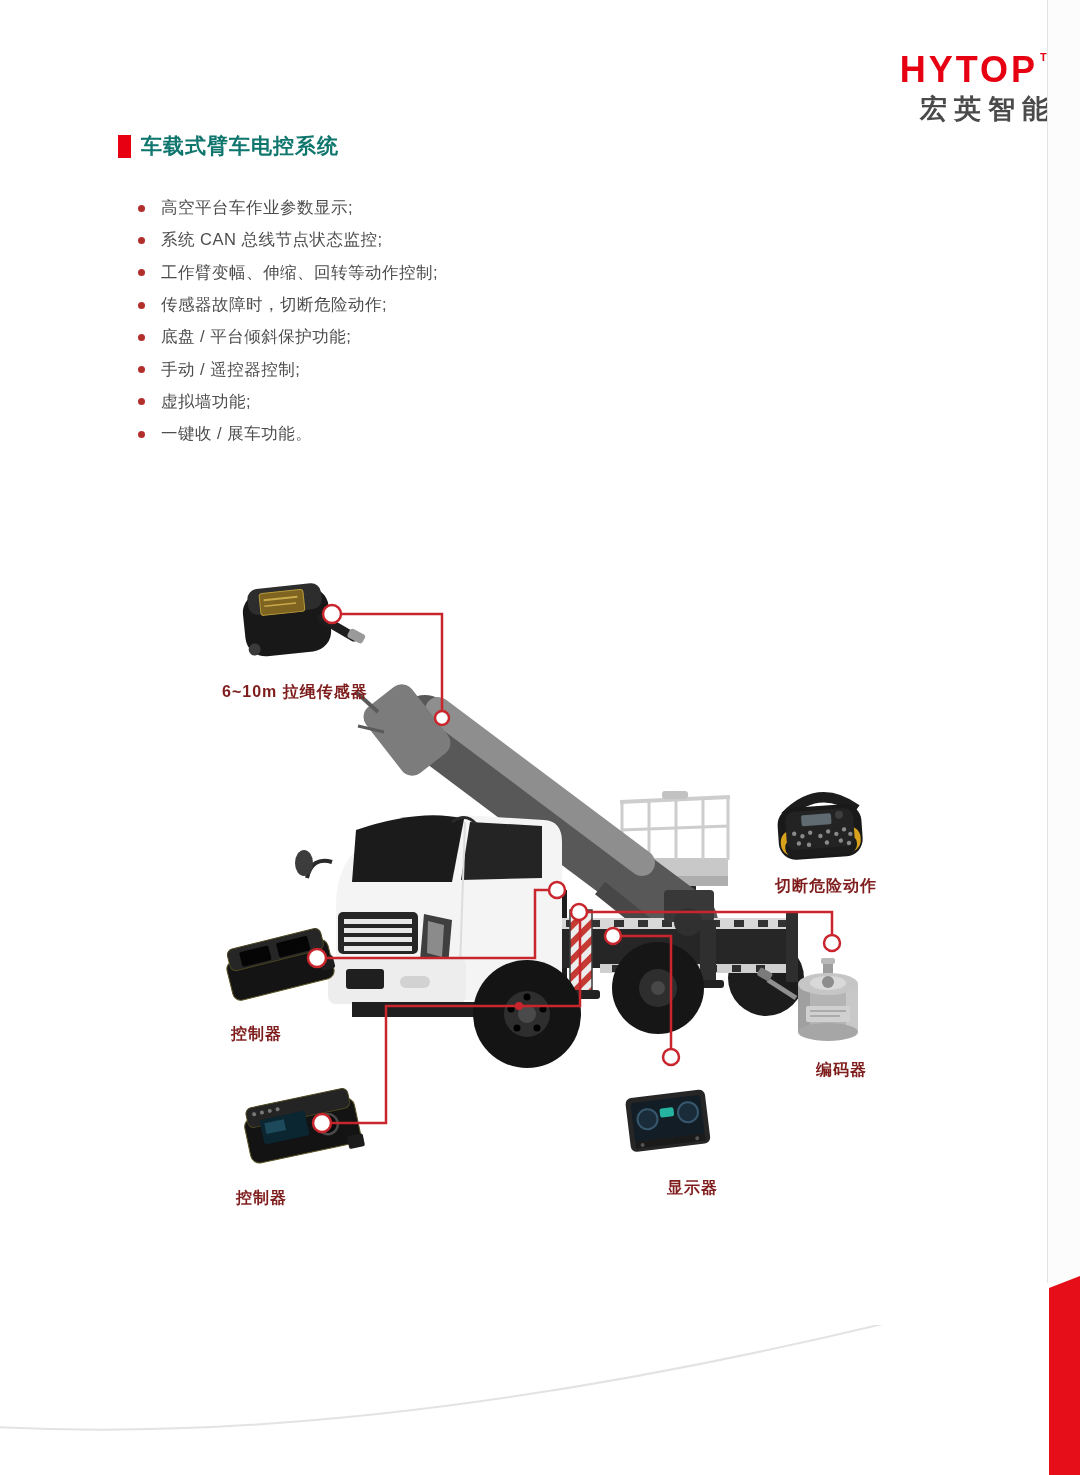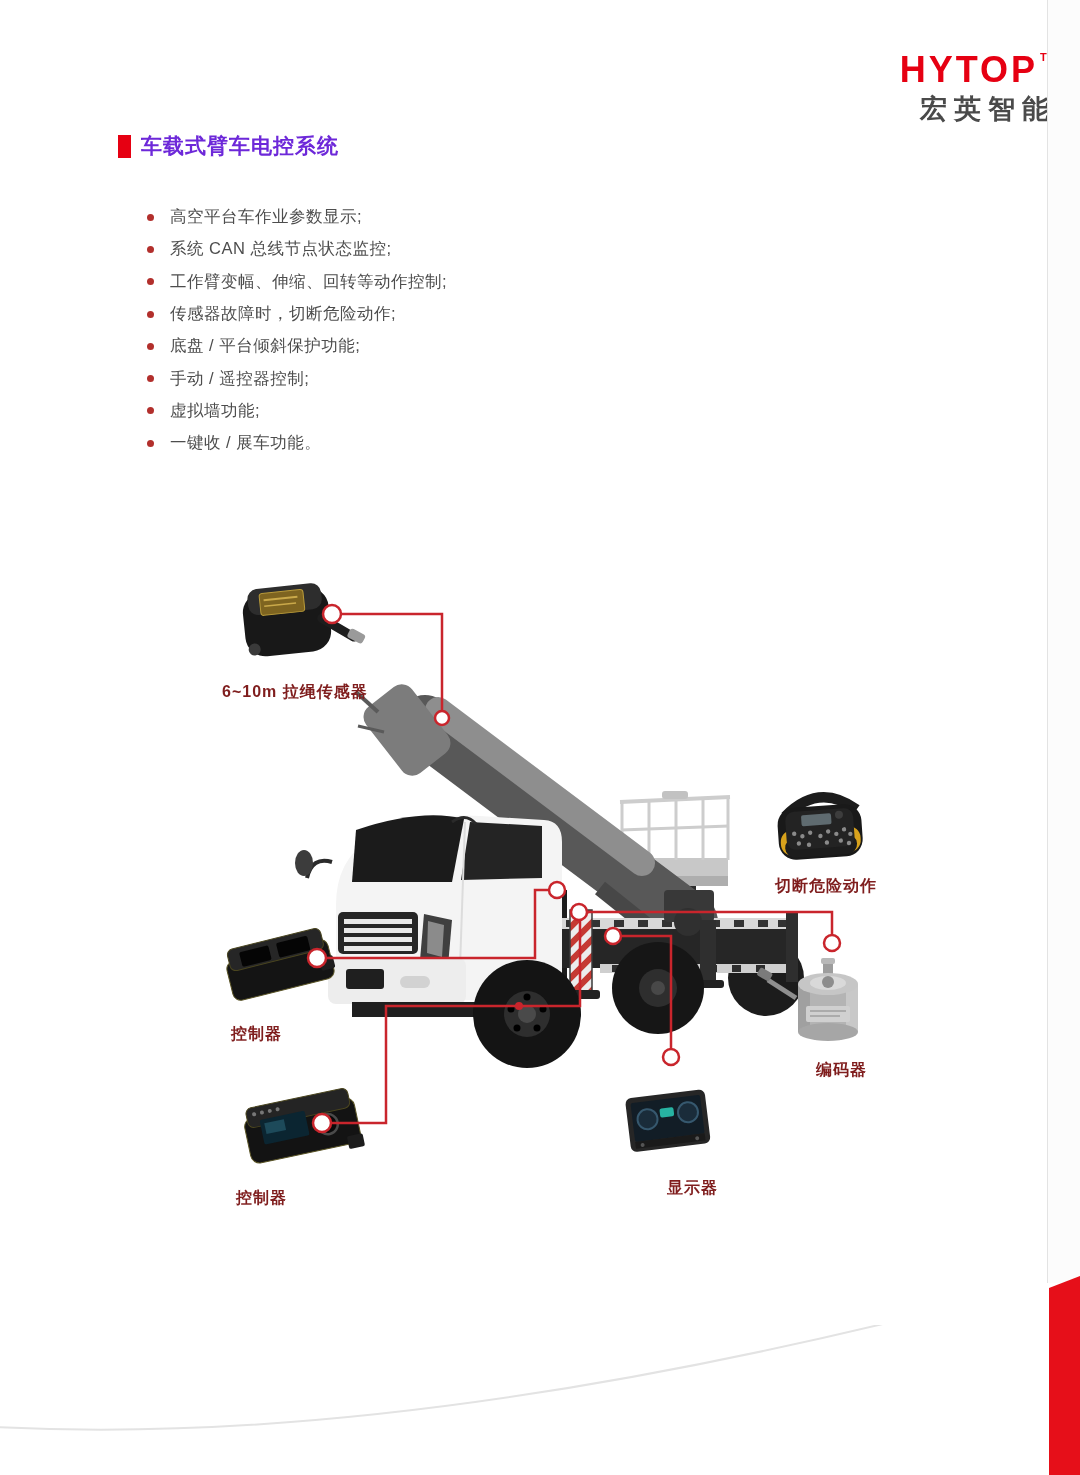--- a/index.html
+++ b/index.html
@@ -6,23 +6,23 @@
   .page{position:relative;width:1080px;height:1475px;background:#ffffff;overflow:hidden;
         font-family:"Liberation Sans","DejaVu Sans",sans-serif;padding-left:44px;}
   
   .logo{position:absolute;top:52px;right:68px;text-align:right;line-height:1;}
   .logo .brand{font-size:36px;font-weight:bold;letter-spacing:3px;color:#e60012;}
   .logo .tm{font-size:11px;font-weight:bold;color:#e60012;vertical-align:top;margin-left:2px;}
   .logo .sub{margin-top:8px;font-size:27px;font-weight:bold;letter-spacing:7px;color:#4a4a4a;}
   
   .title-row{position:absolute;left:118px;top:132px;display:flex;align-items:center;}
   .title-bar{width:13px;height:23px;background:#e60012;margin-right:10px;}
-  .title-text{font-size:21px;font-weight:bold;color:#6d28d9;letter-spacing:1px;}
-  
-  .features{position:absolute;left:134px;top:188px;list-style:none;margin:13px;padding:0;}
+  .title-text{font-size:21px;font-weight:bold;color:#0f766e;letter-spacing:1px;}
+  
+  .features{position:absolute;left:134px;top:188px;list-style:none;margin:4px;padding:0;}
   .features li{display:flex;align-items:center;height:32.3px;}
   .features .dot{width:7px;height:7px;border-radius:50%;background:#b22f2c;margin-right:16px;flex:0 0 auto;}
   .features .txt{font-size:16.5px;color:#4d4d4d;letter-spacing:0.5px;}
   
   .diagram{position:absolute;left:0;top:560px;width:1080px;height:680px;}
   .dlabel{position:absolute;font-size:16px;font-weight:bold;color:#7f1d1d;letter-spacing:1px;white-space:nowrap;}
   .lbl-rope{left:222px;top:682px;}
   .lbl-remote{left:775px;top:876px;}
   .lbl-encoder{left:816px;top:1060px;}
   .lbl-ctrl1{left:231px;top:1024px;}

